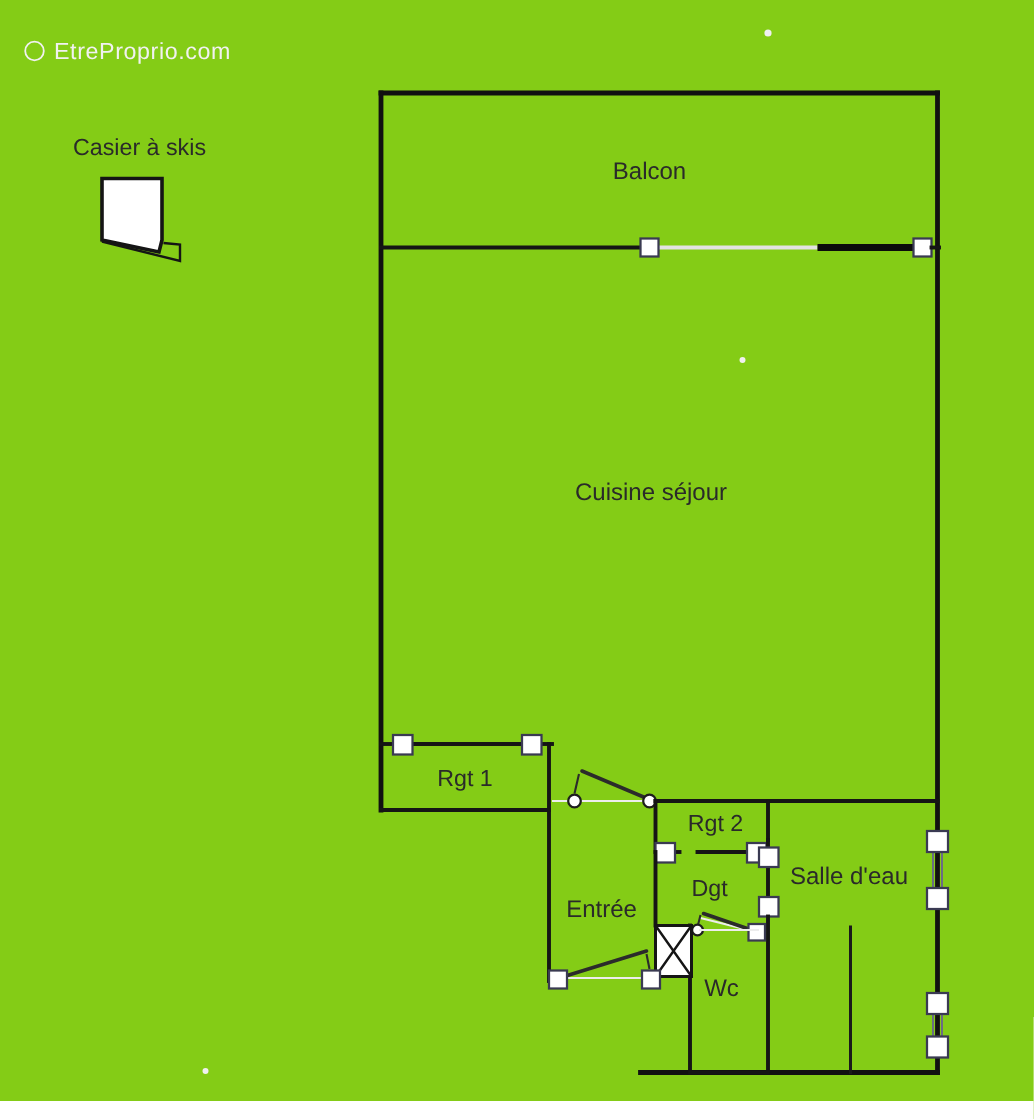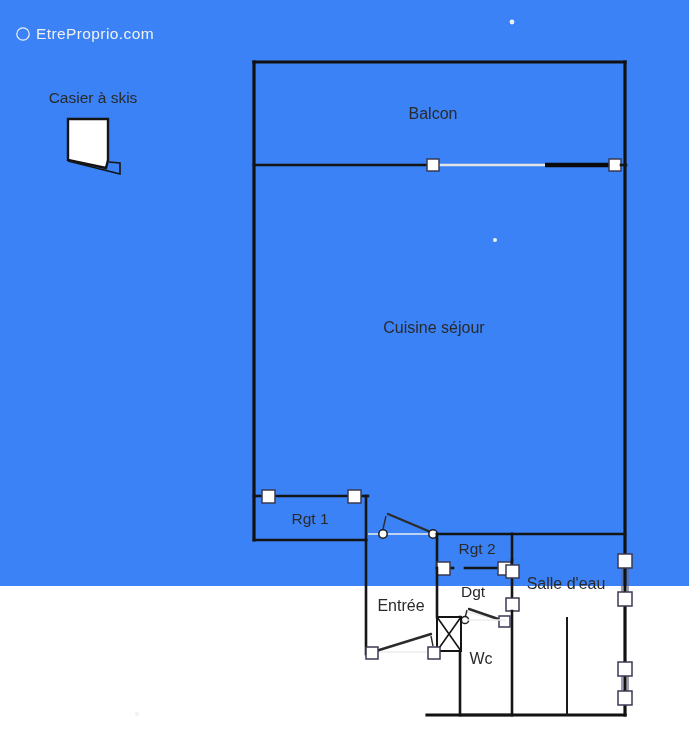--- a/index.html
+++ b/index.html
@@ -11,22 +11,22 @@
     font-family: "Liberation Sans", sans-serif;
     width: 689px;
     height: 746px;
     position: relative;
     overflow: hidden;
   }
   #plan-root {
     position: absolute;
     left: 0; top: 0;
     width: 689px;
-    height: 586px;
-    background: #3b82f6;
+    height: 734px;
+    background: #84cc16;
   }
   svg#floorplan {
     position: absolute;
     left: 0; top: 0;
     width: 689px;
     height: 746px;
     display: block;
   }
   .wm-text {
     font-family: "Liberation Sans", sans-serif;

